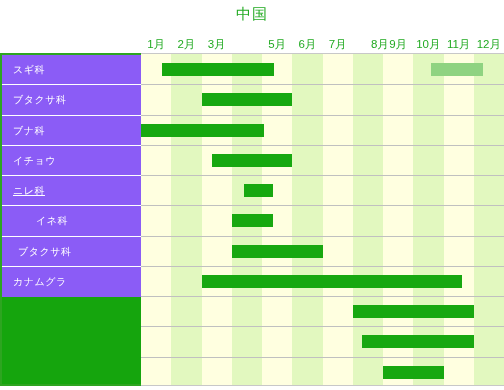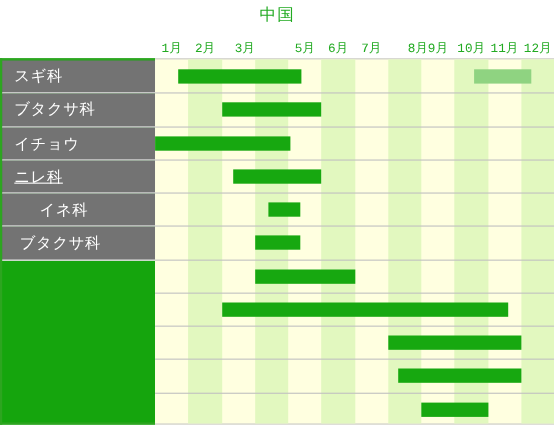--- a/index.html
+++ b/index.html
@@ -34,21 +34,20 @@
     white-space: nowrap;
   }
 
   
   #month-header {
     position: absolute;
     left: 141px;
     top: 36px;
     width: 363px;
     height: 17px;
-    font-family: Liberation Mono, monospace;
   }
   .month-label {
     position: absolute;
     top: 0;
     width: 30.25px;
     text-align: center;
     font-size: 11.5px;
     line-height: 17px;
     color: #22aa22;
     white-space: nowrap;
@@ -73,24 +72,24 @@
     border-top: 2px solid #2da520;
     border-left: 2px solid #2da520;
     border-bottom: 2px solid #2da520;
     box-sizing: border-box;
     background: #15a50d;
   }
   .row-label {
     position: relative;
     height: 30.25px;
     box-sizing: border-box;
-    background: #737373;
+    background: #8b5cf6;
     border-bottom: 1px solid #ffffff;
     color: #ffffff;
-    font-size: 14px;
+    font-size: 10px;
     line-height: 29px;
     padding-left: 11px;
     white-space: nowrap;
     letter-spacing: 0.5px;
   }
   .row-label.last { border-bottom: none; }
 
   
   #plot-area {
     position: absolute;
@@ -137,40 +136,42 @@
 </head>
 <body>
 
 <div id="chart-root">
 
   <div id="chart-title">中国</div>
 
   <div id="month-header">
       <div class="month-label" style="left: 0px;">1月</div>
       <div class="month-label" style="left: 30.25px;">2月</div>
-      <div class="month-label" style="left: 60.5px; text-align: right;">3月</div>
+      <div class="month-label" style="left: 60.5px;">3月</div>
       <div class="month-label" style="left: 90.75px; margin-top: 28px;">4月</div>
       <div class="month-label" style="left: 121px;">5月</div>
       <div class="month-label" style="left: 151.25px;">6月</div>
       <div class="month-label" style="left: 181.5px;">7月</div>
       <div class="month-label" style="left: 211.75px; margin-left: 12px;">8月</div>
       <div class="month-label" style="left: 242px;">9月</div>
       <div class="month-label" style="left: 272.25px;">10月</div>
       <div class="month-label" style="left: 302.5px;">11月</div>
       <div class="month-label" style="left: 332.75px;">12月</div>
     </div>
 
   <div id="grid-body">
     <div id="label-column">
         <div class="row-label" style="height: 30.2727px; line-height: 29.2727px;">スギ科</div>
         <div class="row-label" style="height: 30.2727px; line-height: 29.2727px;">ブタクサ科</div>
+        <div class="row-label" style="height: 30.2727px; line-height: 29.2727px;">ブナ科</div>
         <div class="row-label" style="height: 30.2727px; line-height: 29.2727px;">イチョウ</div>
         <div class="row-label" style="height: 30.2727px; line-height: 29.2727px; text-decoration: underline;">ニレ科</div>
         <div class="row-label" style="height: 30.2727px; line-height: 29.2727px; padding-left: 34px;">イネ科</div>
         <div class="row-label" style="height: 30.2727px; line-height: 29.2727px; padding-left: 16px;">ブタクサ科</div>
+        <div class="row-label last" style="height: 30.2727px; line-height: 29.2727px;">カナムグラ</div>
       </div>
     <div id="plot-area">
         <div class="col-stripe" style="left: 30.25px;"></div>
         <div class="col-stripe" style="left: 90.75px;"></div>
         <div class="col-stripe" style="left: 151.25px;"></div>
         <div class="col-stripe" style="left: 211.75px;"></div>
         <div class="col-stripe" style="left: 272.25px;"></div>
         <div class="col-stripe" style="left: 332.75px;"></div>
         <div class="row-line" style="top: 30.2727px;"></div>
         <div class="row-line" style="top: 60.5455px;"></div>

